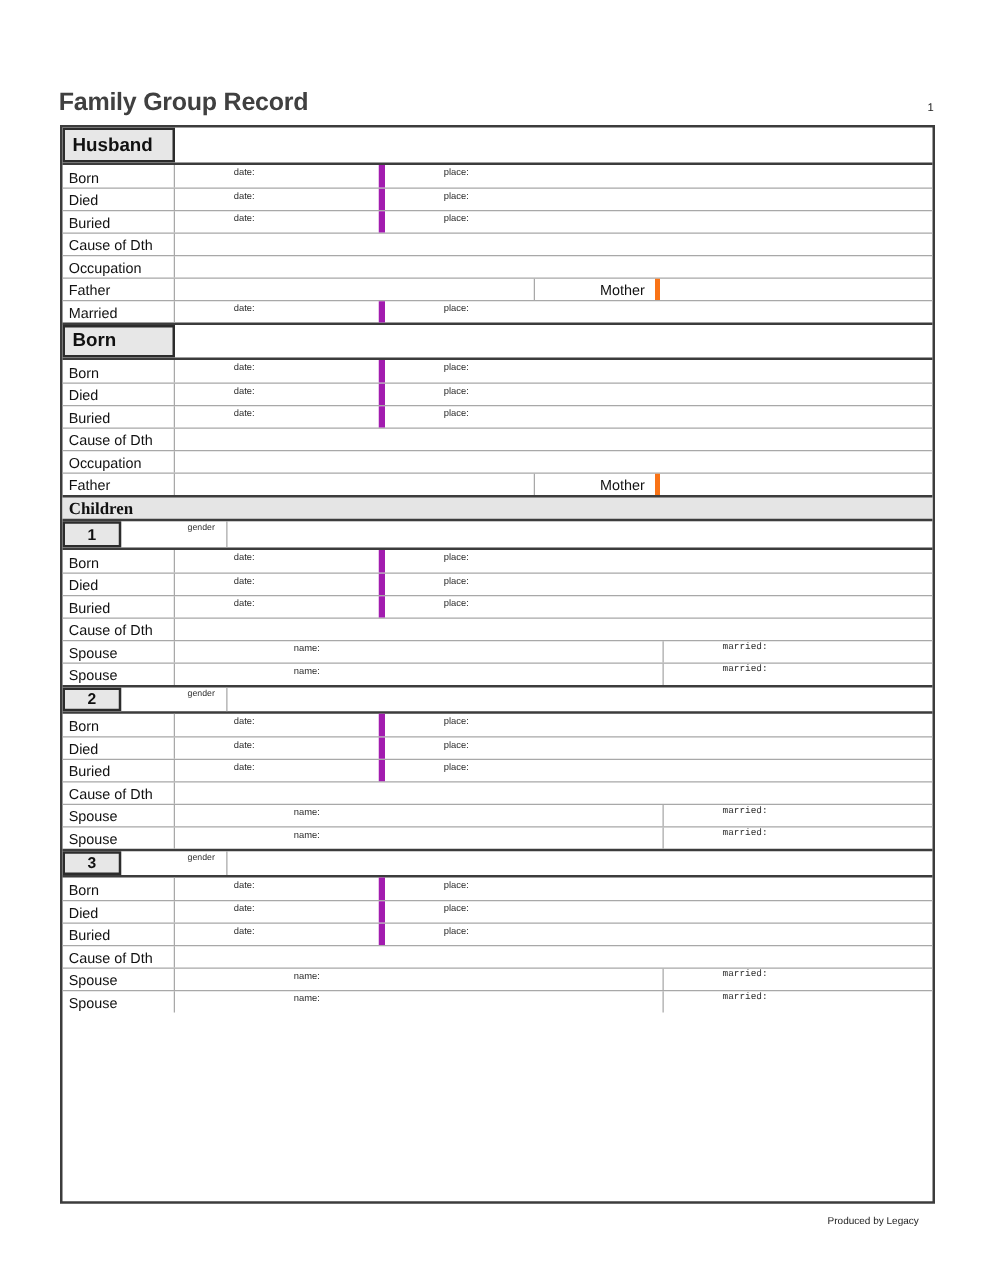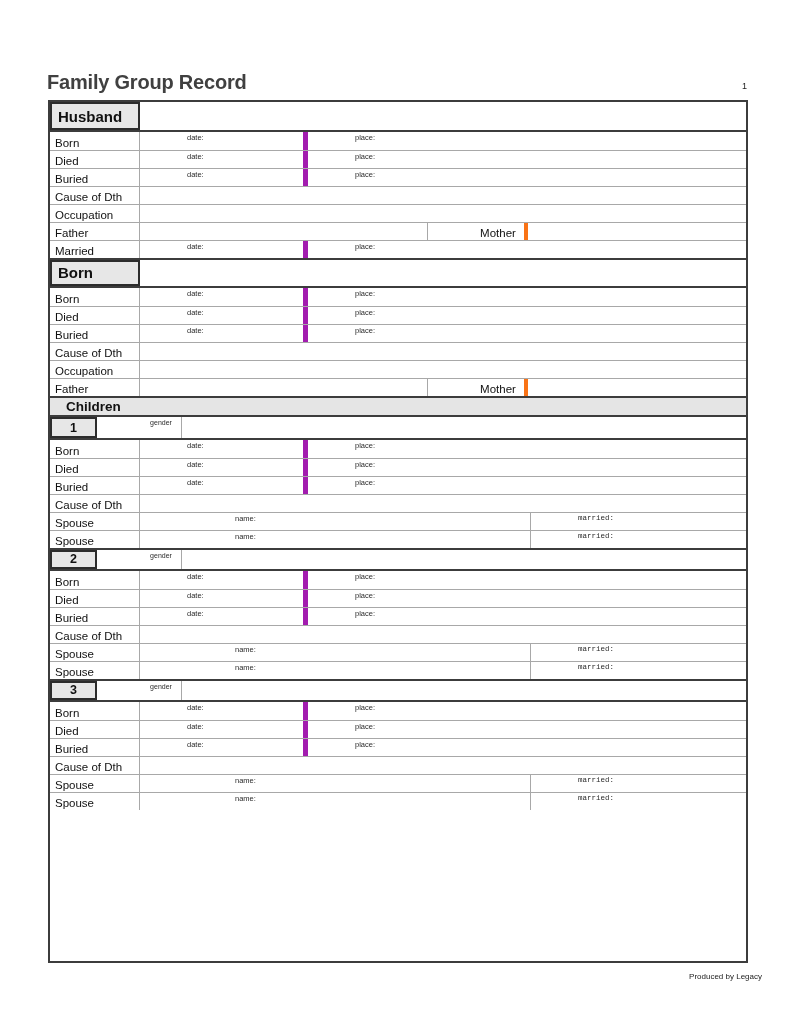--- a/index.html
+++ b/index.html
@@ -51,39 +51,39 @@
   .spouse-name-cell { width:299px; border-right:1px solid #a8a8a8;margin-left:48px; }
   .spouse-married-cell { flex:1;font-family:Liberation Mono, monospace; }
   .sub {
     display:block; font-size:7.5px; line-height:9px; padding:1px 0 0 3px; color:#2b2b2b;
   }
 
   
   .band-row {
     height:21px; background:#e5e5e5;
     border-top:2px solid #3c3c3c; border-bottom:2px solid #3c3c3c;
-    display:flex; align-items:center; padding-left:16px;
-    font-weight:bold; font-size:13.5px; color:#111;
+    display:flex; align-items:center; padding-left:5px;
+    font-weight:bold; font-size:13.5px; color:#111;font-family:Liberation Serif, serif;
   }
   .child-hdr-row { height:23px; border-bottom:2px solid #3c3c3c; }
   .child-hdr-row.not-first { border-top:2px solid #3c3c3c; }
   .num-box {
     width:47px; background:#e7e7e7; border:2px solid #2c2c2c; box-sizing:border-box;
     display:flex; align-items:flex-end; justify-content:center;
     font-weight:bold; font-size:12.5px; padding-bottom:1px; color:#111;
   }
   .gender-cell {
     width:41px; border-right:1px solid #a8a8a8;
     display:flex; justify-content:center; align-items:flex-start;
     font-size:7px; line-height:8px; padding-top:2px; color:#2b2b2b;
   }
   .child-name-cell { flex:1; }
 
   .filler { flex:1; }
-  .footer { position:absolute; top:972px; right:34px; font-size:8px; color:#222; }
+  .footer { position:absolute; top:972px; right:61px; font-size:8px; color:#222; }
 </style>
 </head>
 <body>
 
 <div class="page">
   <div class="title">Family Group Record</div>
   <div class="page-num">1</div>
   <div class="form-table" id="form-table">
       <div class="row hdr-row">
         <div class="hdr-box">Husband</div>

